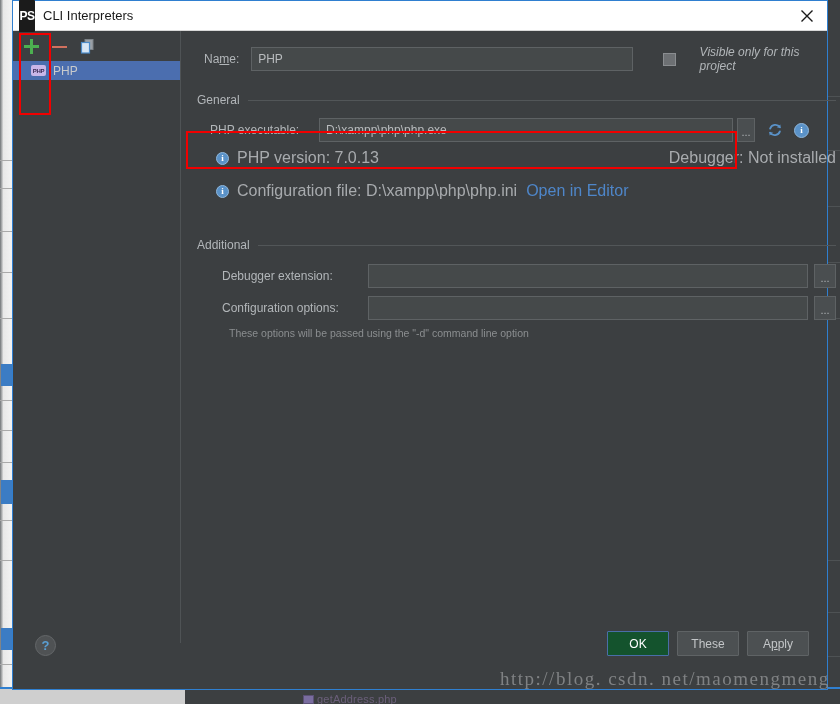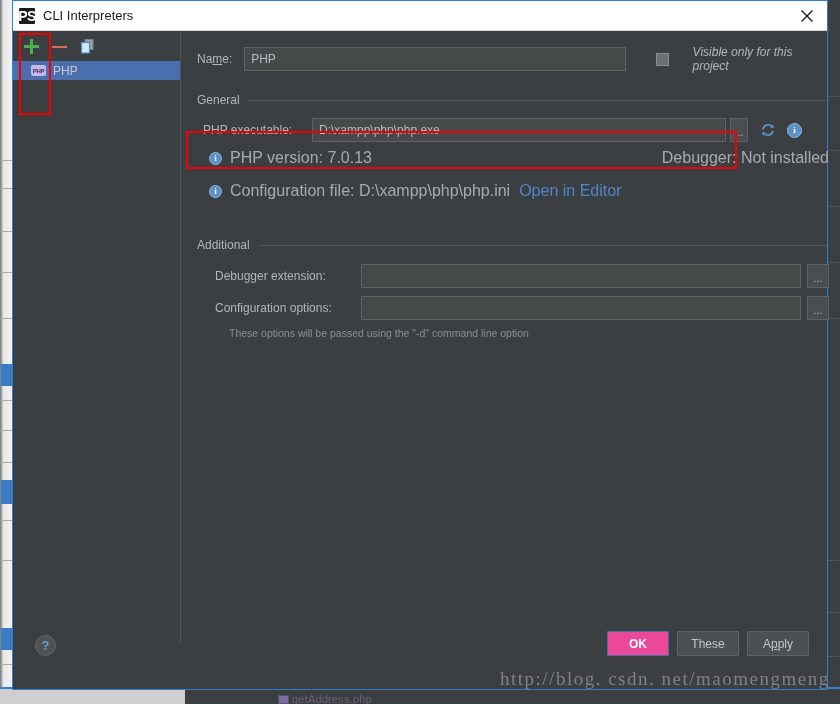--- a/index.html
+++ b/index.html
@@ -39,21 +39,21 @@
   }
   .bg-bottom-sep {
     position: absolute; left: 0; bottom: 15px; width: 840px; height: 2px;
     background: #2f7fd0;
   }
   .bg-bottom-tab {
     position: absolute; left: 0; bottom: 0; width: 185px; height: 15px;
     background: #cfcfcf;
   }
   .bg-bottom-file {
-    position: absolute; left: 278px; bottom: -1px;
+    position: absolute; left: 303px; bottom: -1px;
     font-size: 11px; color: #6b5f7a; letter-spacing: .2px;
     white-space: nowrap;
   }
   .bg-bottom-file .fileicon {
     display: inline-block; width: 11px; height: 9px;
     background: #7a6da0; border: 1px solid #5b5176;
     margin-right: 3px; vertical-align: -1px;
   }
 
   
@@ -65,22 +65,22 @@
     display: flex; flex-direction: column;
   }
   .titlebar {
     height: 30px; background: #ffffff;
     display: flex; align-items: center;
     padding: 0 8px 0 6px;
     flex: 0 0 30px;
     border-bottom: 1px solid #d8d8d8;
   }
   .title-ico {
-    width: 16px; height: 16px; background: #1b1b1b;
-    color: #ffffff; font-size: 14px; font-weight: bold;
+    width: 16px; height: 32px; background: #1b1b1b;
+    color: #ffffff; font-size: 12px; font-weight: bold;
     display: flex; align-items: center; justify-content: center;
     font-family: "Liberation Sans", sans-serif;
     letter-spacing: -.5px;
     margin-right: 8px; flex: 0 0 16px;
     border-radius: 1px;
   }
   .title-text {
     font-size: 13px; color: #1a1a1a; flex: 1 1 auto;
   }
   .title-close {
@@ -131,21 +131,21 @@
   
   .annot {
     position: absolute; border: 2px solid #f10000;
     pointer-events: none;
   }
 
   
   .rightpane {
     flex: 1 1 auto; position: relative; padding: 0 14px 0 16px;
   }
-  .row { display: flex; align-items: center; }
+  .row { display: flex; align-items: center; margin-left: 7px; }
   .lbl { font-size: 12px; color: #b2b6b9; }
   .lbl u { text-decoration: underline; }
   .field {
     background: #45494a; border: 1px solid #5e6264;
     color: #b8bbbd; font-size: 12px;
     padding: 3px 6px; height: 24px; line-height: 17px;
     overflow: hidden; white-space: nowrap;
   }
   .dots-btn {
     width: 18px; height: 24px; background: #4a4e50;
@@ -196,22 +196,22 @@
     display: flex; gap: 8px;
   }
   .btn {
     min-width: 62px; height: 25px; padding: 0 12px;
     font-size: 12px; color: #c3c6c8;
     background: #4c5052; border: 1px solid #5f6365;
     display: flex; align-items: center; justify-content: center;
     cursor: pointer; border-radius: 1px;
   }
   .btn.primary {
-    background: #ec4899; border-color: #4a6ea8;
-    color: #ffffff; font-weight: bold; margin-left: 48px;
+    background: #14532d; border-color: #4a6ea8;
+    color: #ffffff; font-weight: normal; margin-left: 48px;
   }
   .btn u { text-decoration: underline; }
 
   .watermark {
     position: absolute; left: 500px; top: 668px;
     font-family: "Liberation Serif", serif;
     font-size: 19px; color: #8b8d8f;
     letter-spacing: 1.5px; white-space: nowrap;
     opacity: .85; pointer-events: none;
   }

